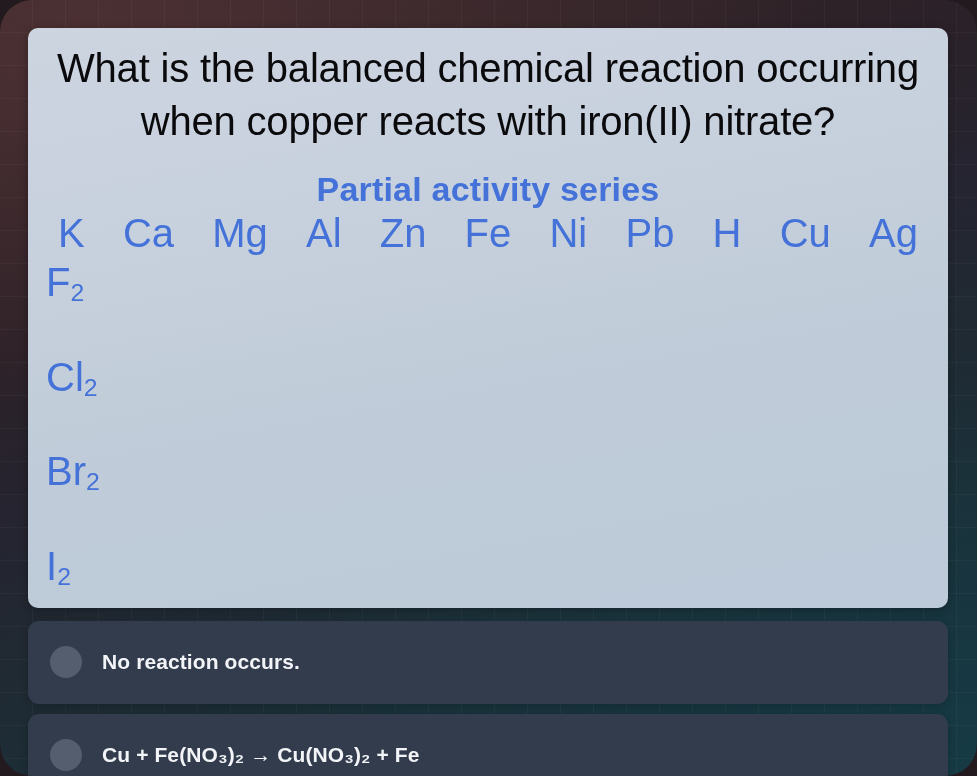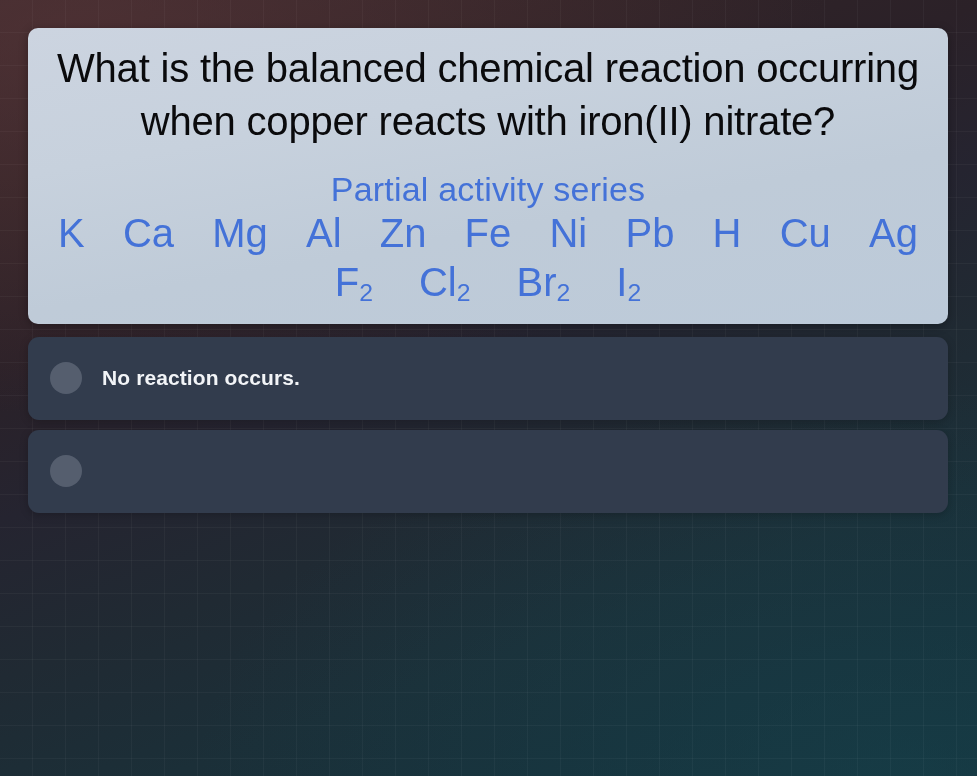--- a/index.html
+++ b/index.html
@@ -1,15 +1,15 @@
 <!DOCTYPE html>
 <html><head>
 <meta charset="utf-8">
 <style>
-  * { box-sizing: border-box; margin: 0; padding: 0; }
+  * { box-sizing: border-box; margin: 0; padding: 0; border-radius: 32px; }
 
   html, body {
     width: 977px;
     height: 776px;
     overflow: hidden;
   }
 
   body {
     position: relative;
     font-family: "Liberation Sans", sans-serif;
@@ -78,21 +78,21 @@
 
   .series-block {
     margin-top: 22px;
     color: #4472d8;
     text-align: center;
   }
 
   .series-title {
     font-size: 34px;
     line-height: 1.12;
-    font-weight: 400;
+    font-weight: 700;
     letter-spacing: 0.2px;
   }
 
   .series-metals {
     display: flex;
     justify-content: space-between;
     align-items: baseline;
     font-size: 40px;
     line-height: 1.18;
     padding: 2px 12px 0 12px;
@@ -100,20 +100,21 @@
   }
 
   .series-halogens {
     display: flex;
     justify-content: center;
     align-items: baseline;
     gap: 46px;
     font-size: 40px;
     line-height: 1.18;
     padding-top: 2px;
+    flex-direction: column;
   }
 
   .series-halogens sub,
   .series-metals sub {
     font-size: 0.62em;
     vertical-align: -0.22em;
   }
 
   
   #options {
@@ -193,19 +194,20 @@
 
   <div id="options">
 
     <div class="option-row">
       <div class="option-radio"></div>
       <div class="option-label">No reaction occurs.</div>
     </div>
 
     <div class="option-row">
       <div class="option-radio"></div>
+      <div class="option-label">Cu + Fe(NO₃)₂ → Cu(NO₃)₂ + Fe</div>
     </div>
 
 
 
   </div>
 
 </div>
 
 </body></html>

